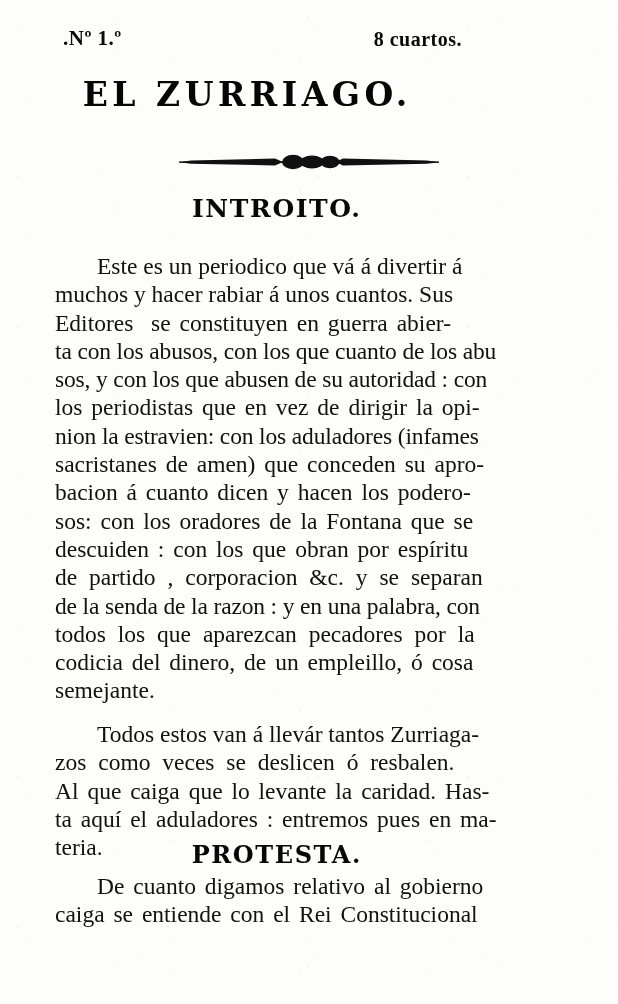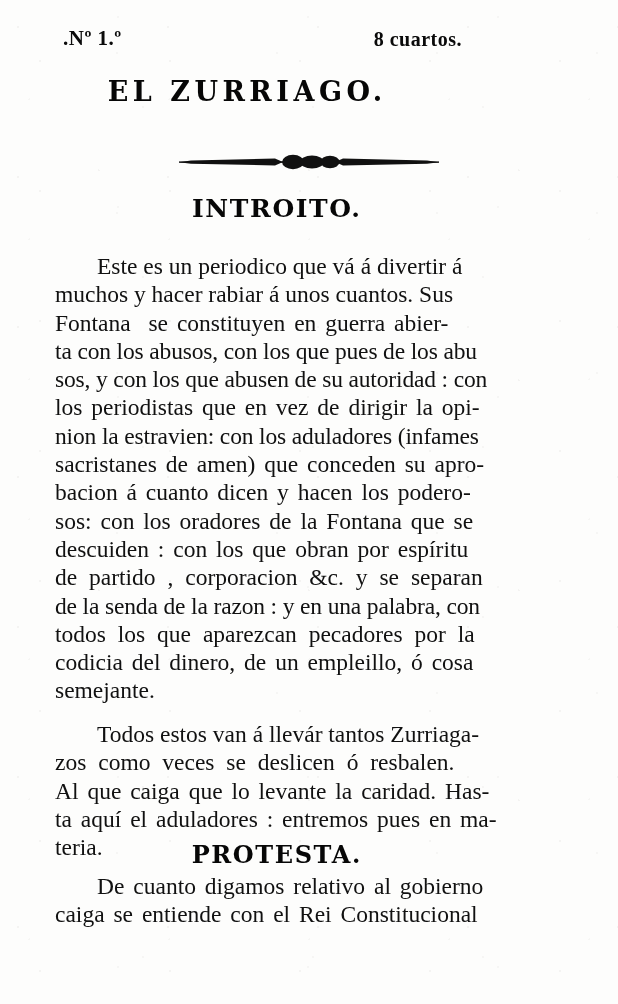--- a/index.html
+++ b/index.html
@@ -65,21 +65,21 @@
 
   
   .title {
     position: absolute;
     top: 78px;
     left: 0;
     width: 490px;
     text-align: center;
     font-family: "DejaVu Serif", "Liberation Serif", serif;
     font-weight: bold;
-    font-size: 27px;
+    font-size: 33px;
     letter-spacing: 4.5px;
     text-indent: 4.5px;
     line-height: 1;
     color: #060606;
   }
 
   
   .ornament {
     position: absolute;
     top: 150px;
@@ -160,22 +160,22 @@
       <rect x="0" y="9.4" width="104" height="1.4" fill="#111111"></rect>
       <rect x="156" y="9.4" width="104" height="1.4" fill="#111111"></rect>
     </svg>
   </div>
 
   <div class="section-heading introito">INTROITO.</div>
 
   <div class="body-block first">
     <span class="line indent">Este es un periodico que vá á divertir á</span>
     <span class="line">muchos y hacer rabiar á unos cuantos. Sus</span>
-    <span class="line loose">Fontana  se constituyen en guerra abier-</span>
-    <span class="line tight">ta con los abusos, con los que pues de los abu</span>
+    <span class="line loose">Editores  se constituyen en guerra abier-</span>
+    <span class="line tight">ta con los abusos, con los que cuanto de los abu</span>
     <span class="line tight">sos, y con los que abusen de su autoridad : con</span>
     <span class="line loose">los periodistas que en vez de dirigir la opi-</span>
     <span class="line tight">nion la estravien: con los aduladores (infames</span>
     <span class="line loose">sacristanes de amen) que conceden su apro-</span>
     <span class="line loose">bacion á cuanto dicen y hacen los podero-</span>
     <span class="line loose">sos: con los oradores de la Fontana que se</span>
     <span class="line loose">descuiden : con los que obran por espíritu</span>
     <span class="line looser">de partido , corporacion &amp;c. y se separan</span>
     <span class="line tight">de la senda de la razon : y en una palabra, con</span>
     <span class="line looser">todos los que aparezcan pecadores por la</span>

